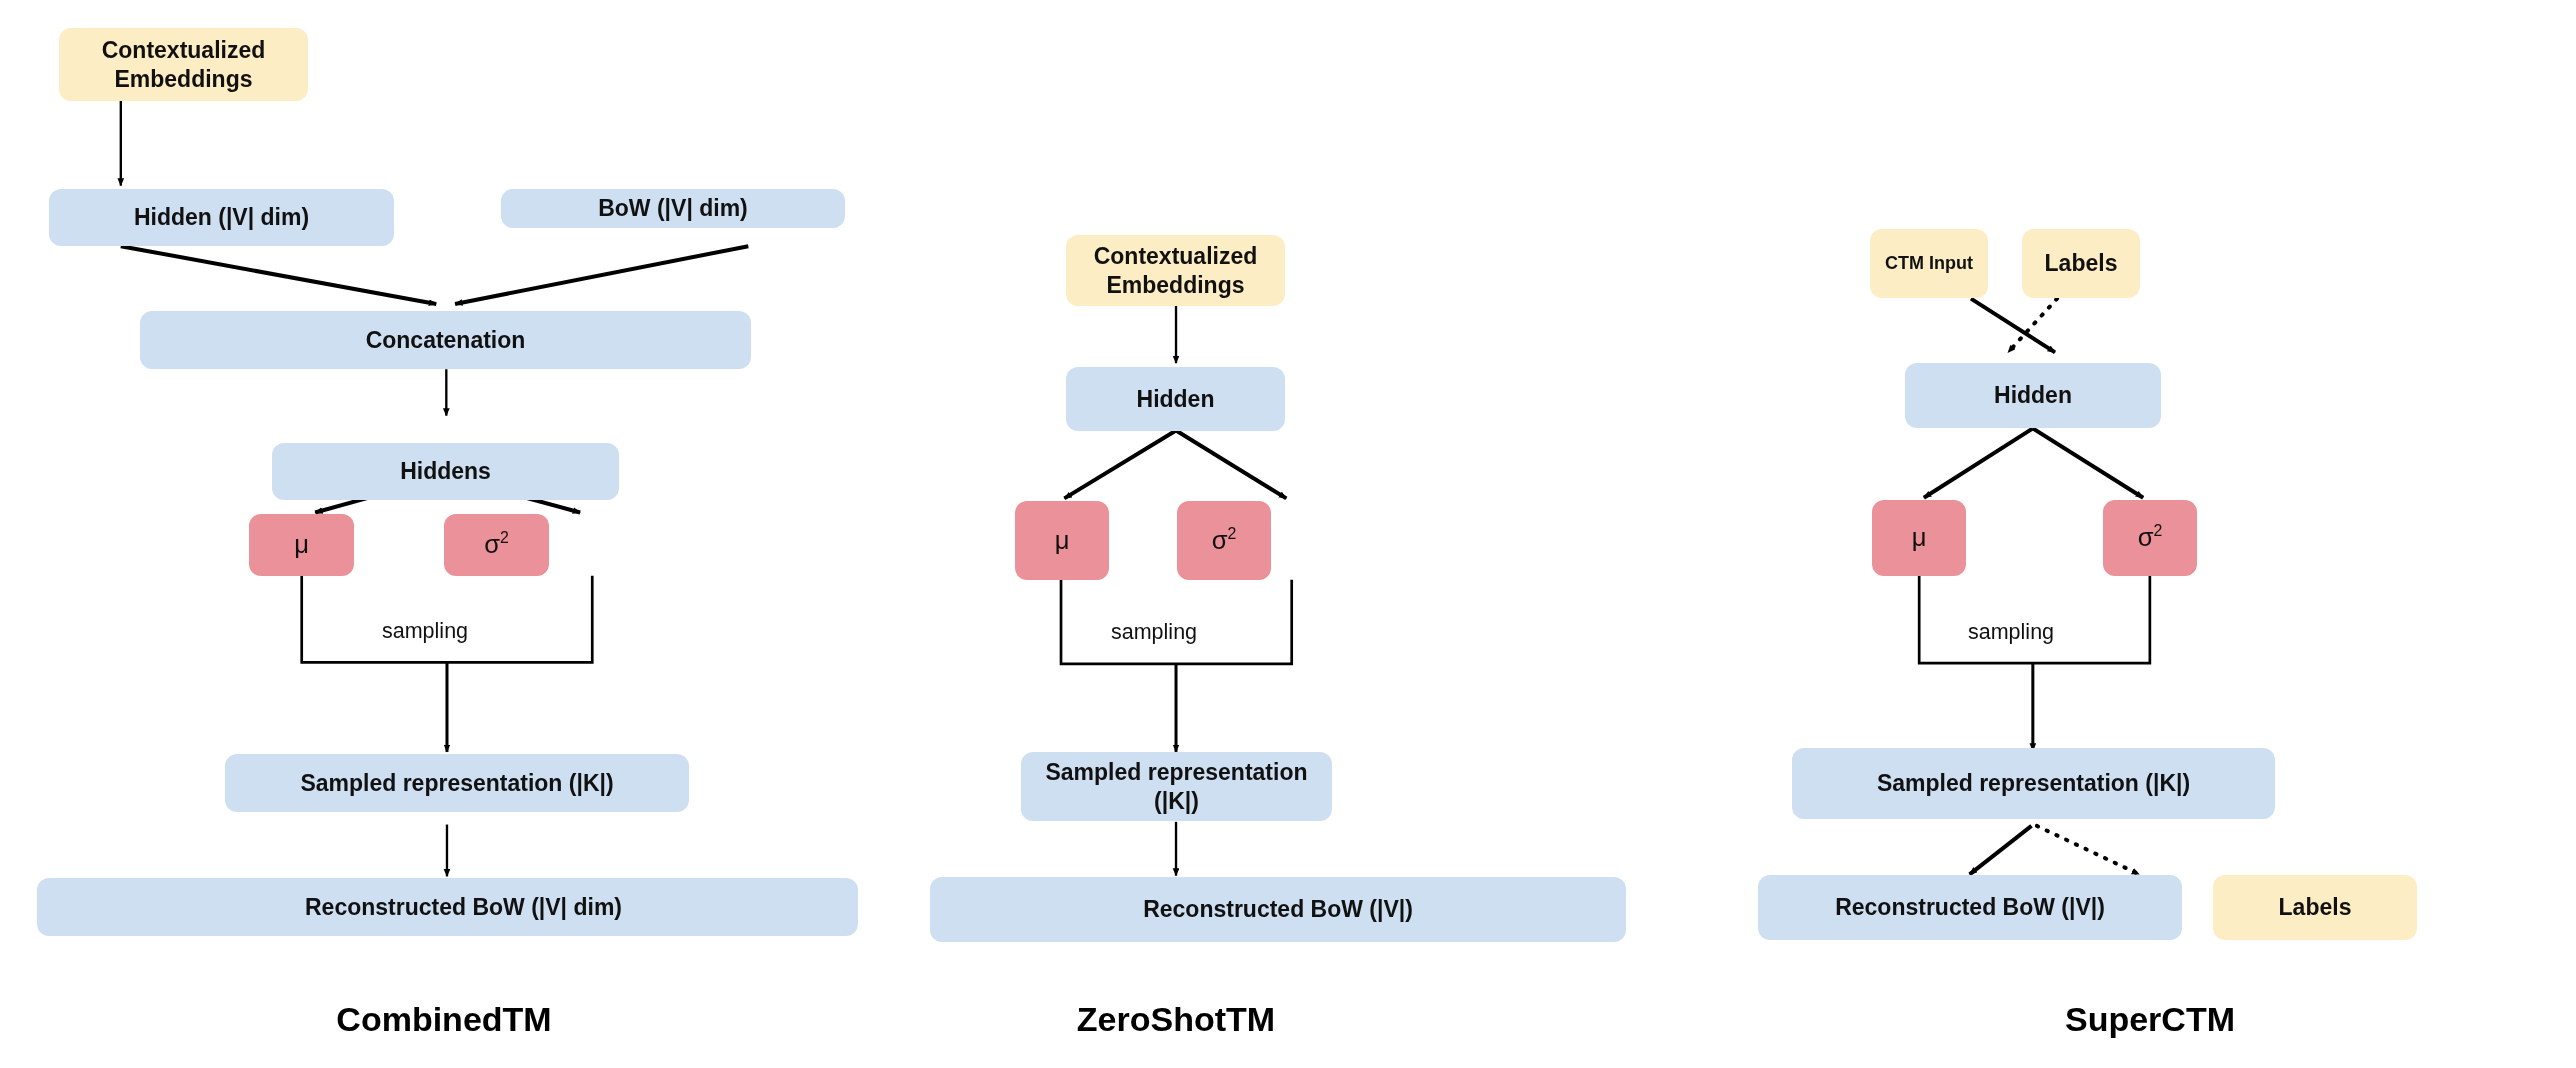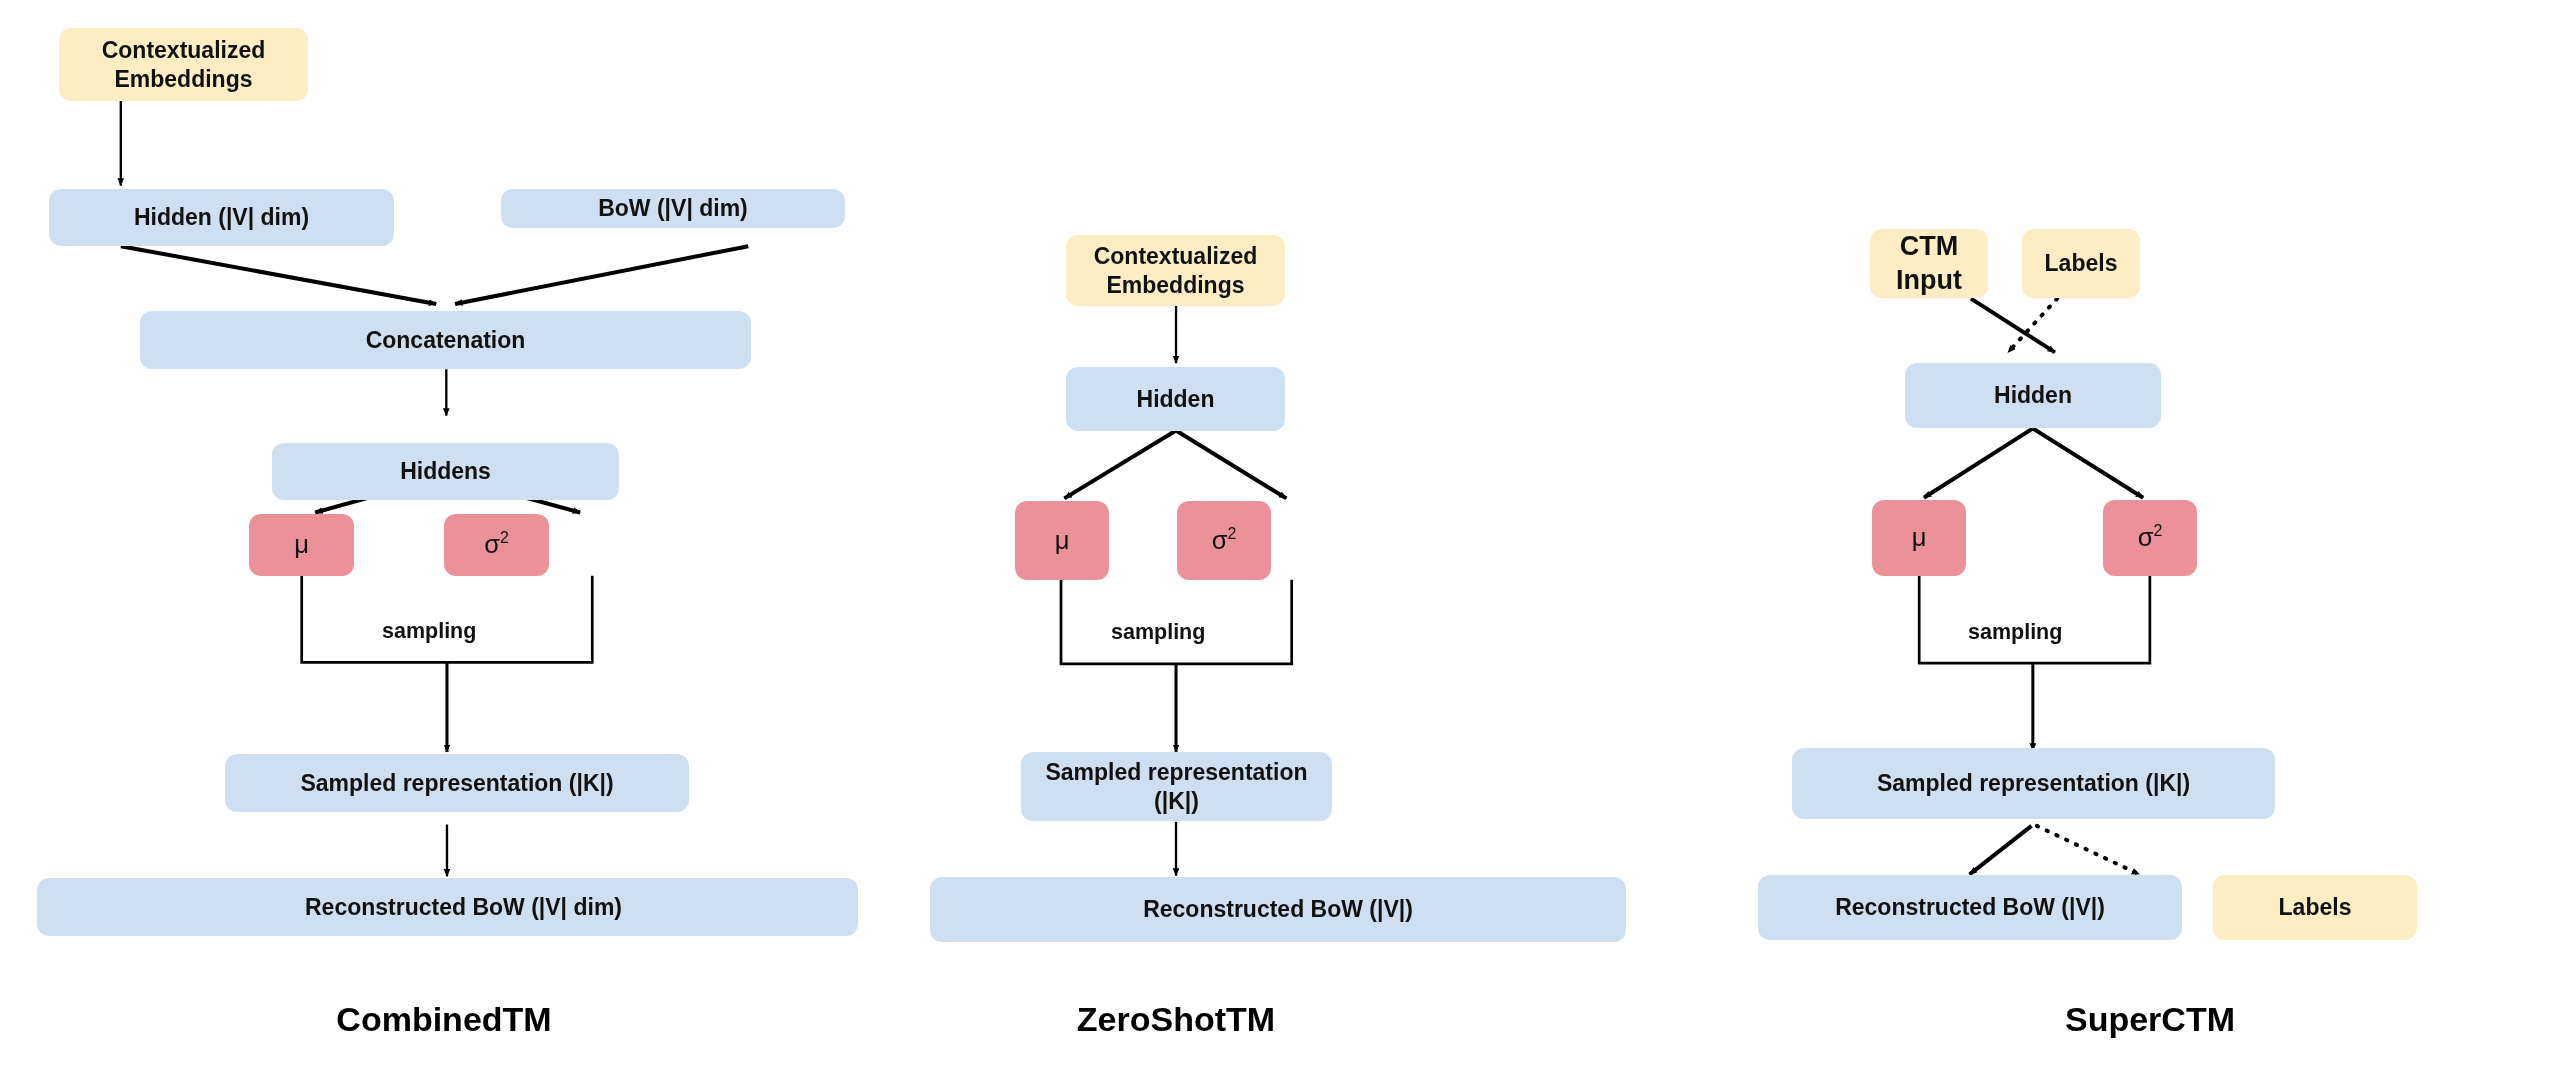--- a/index.html
+++ b/index.html
@@ -5,21 +5,21 @@
   html,body{margin:0;padding:0;background:#ffffff;}
   body{font-family:"Liberation Sans", sans-serif;}
   #canvas{position:relative;width:2576px;height:1068px;background:#ffffff;overflow:hidden;}
   .node{position:absolute;box-sizing:border-box;display:flex;align-items:center;justify-content:center;
         text-align:center;border-radius:12px;font-weight:bold;color:#111111;line-height:1.25;}
   .node.blue{background:#cfdff2;}
   .node.yellow{background:#fdedc5;}
   .node.red{background:#eb9199;}
   .node.red .glyph{font-weight:normal;}
   .sup{font-size:0.62em;vertical-align:super;line-height:0;}
-  .edge-label{position:absolute;font-weight:bold;color:#111111;white-space:nowrap;}
+  .edge-label{position:absolute;font-weight:normal;color:#111111;white-space:nowrap;}
   .panel-title{position:absolute;font-weight:bold;color:#000000;text-align:center;white-space:nowrap;}
   svg.arrows{position:absolute;left:0;top:0;width:2576px;height:1068px;pointer-events:none;}
 </style>
 </head>
 <body>
 
 <div id="canvas">
 
   <svg class="arrows" viewBox="0 0 3829 1588" xmlns="http://www.w3.org/2000/svg">
     <defs>
@@ -139,21 +139,21 @@
   <div class="node blue" style="left:1021px;top:752px;width:311px;height:69px;font-size:23px;">
       <span>Sampled representation (|K|)</span>
     </div>
 
   <div class="node blue" style="left:930px;top:877px;width:696px;height:65px;font-size:23px;">
       <span>Reconstructed BoW (|V|)</span>
     </div>
 
   <div class="panel-title" style="left:974px;top:1000px;width:404px;font-size:34px;">ZeroShotTM</div>
 
-  <div class="node yellow" style="left:1870px;top:229px;width:118px;height:69px;font-size:27px;">
+  <div class="node yellow" style="left:1870px;top:229px;width:118px;height:69px;font-size:18px;">
       <span>CTM Input</span>
     </div>
 
   <div class="node yellow" style="left:2022px;top:229px;width:118px;height:69px;font-size:23px;">
       <span>Labels</span>
     </div>
 
   <div class="node blue" style="left:1905px;top:363px;width:256px;height:65px;font-size:23px;">
       <span>Hidden</span>
     </div>

